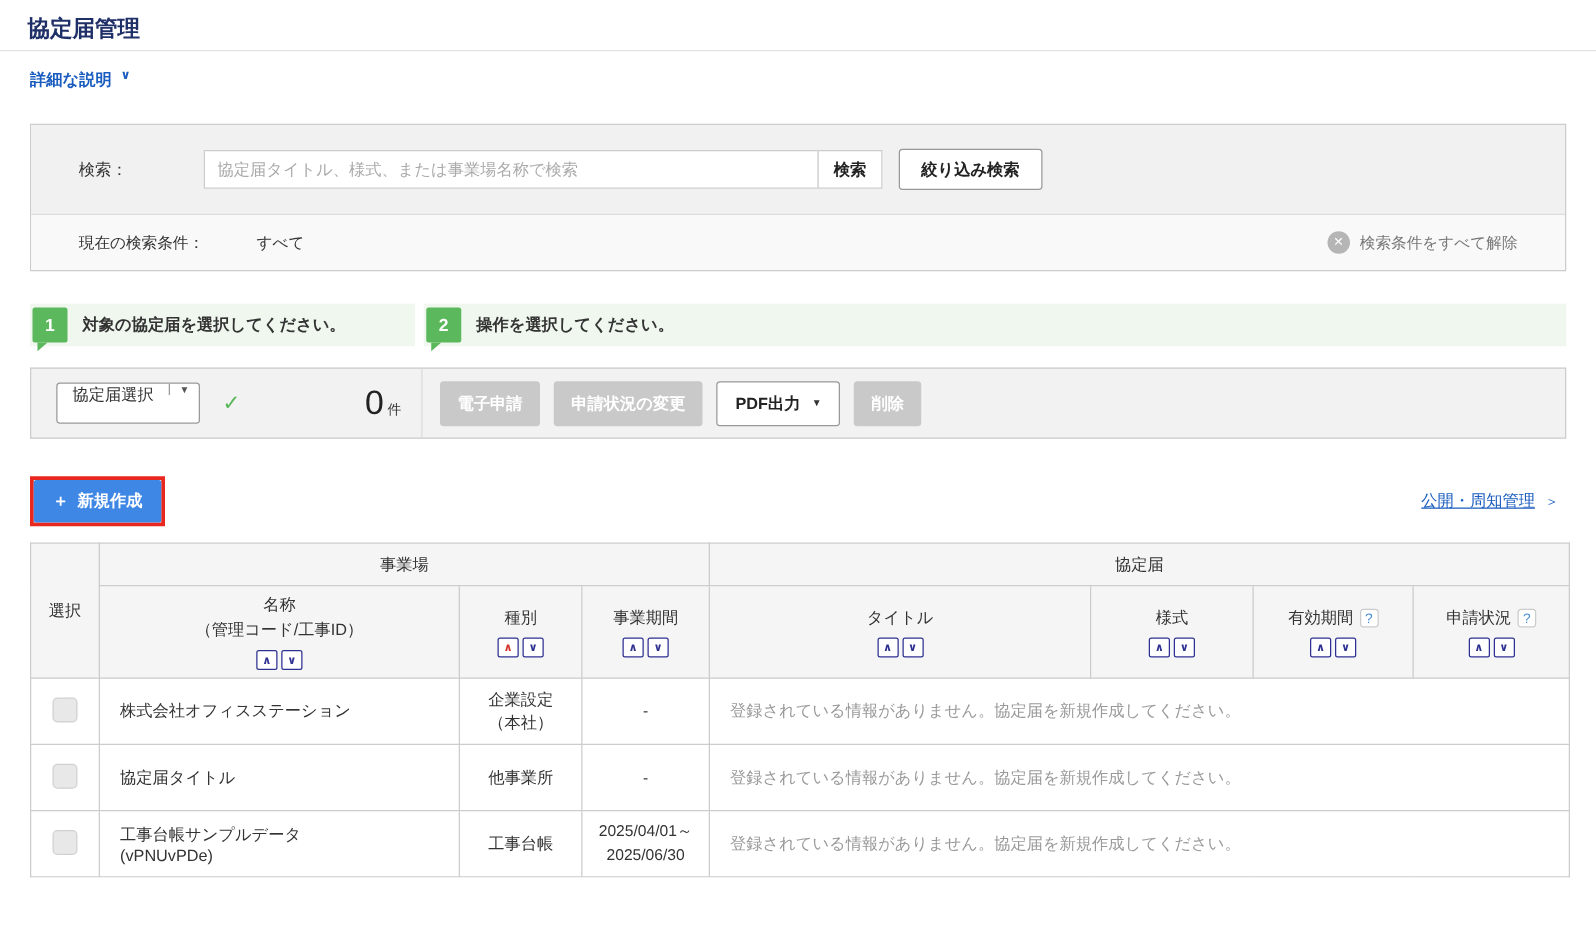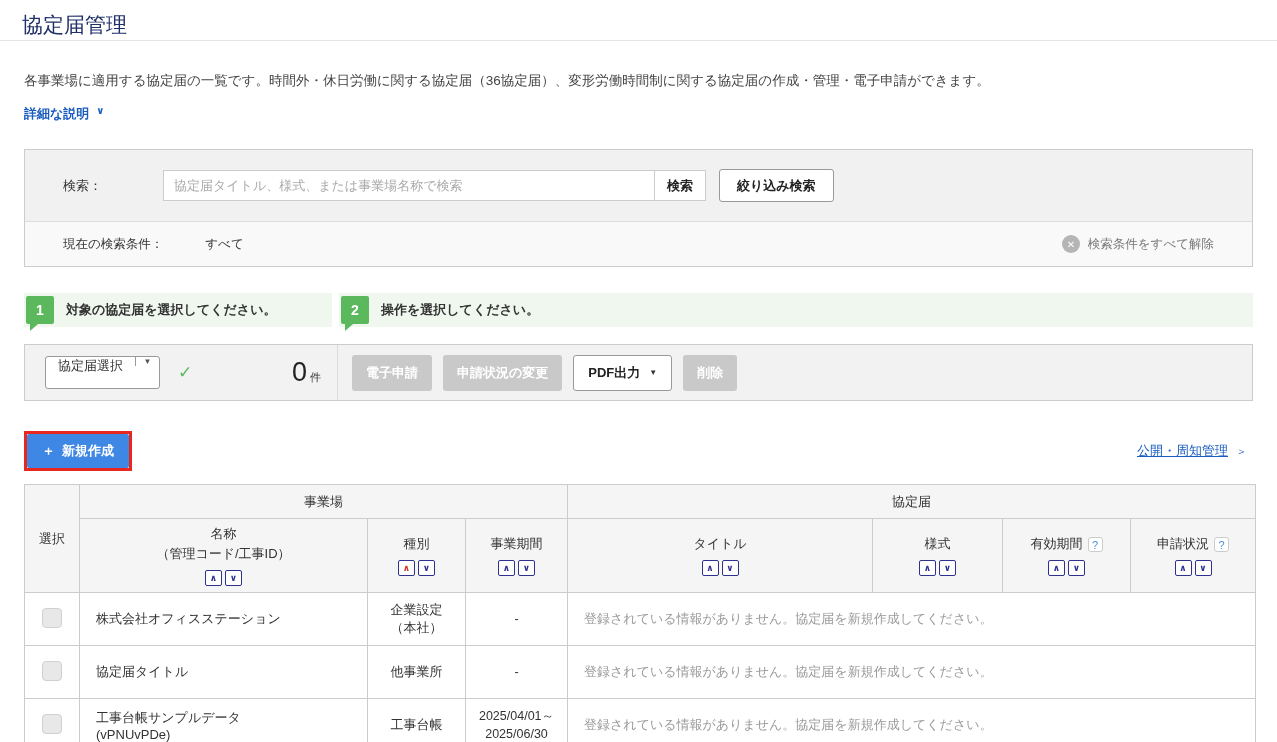--- a/index.html
+++ b/index.html
@@ -5,21 +5,21 @@
   :root{
     --title-color:#1f2f67; --link-color:#1a5cbf; --accent-blue:#3f87e5;
     --highlight-red:#e8281e; --step-green:#5cb85c; --step-bg:#eff7ef;
     --disabled-gray:#c9c9c9; --sort-navy:#2e3192; --sort-active-red:#d0342c;
     --muted-text:#9a9a9a; --help-blue:#4a90d9;
   }
   *{box-sizing:border-box;}
   body{margin:0;width:1277px;background:#fff;color:#333;
        font-family:"Liberation Sans","DejaVu Sans",sans-serif;font-size:13px;}
   .page-header{height:41px;padding:11px 22px 0;border-bottom:1px solid #e4e4e4;background:#fff;}
-  .page-title{font-size:21px;font-weight:normal;color:var(--title-color);}
+  .page-title{font-size:18px;font-weight:bold;color:var(--title-color);}
   .content{padding:0 24px;}
   .description{margin:30px 0 0;font-size:13.5px;color:#444;line-height:1.5;}
   .details-link{display:inline-flex;align-items:flex-start;margin-top:14px;color:var(--link-color);
        font-weight:bold;font-size:13px;cursor:pointer;text-decoration:none;}
   .details-link .chev{margin-left:7px;font-size:10px;font-weight:bold;}
   
   .search-panel{margin-top:26px;border:1px solid #ccc;}
   .search-row{background:#f1f1f1;display:flex;align-items:center;padding:19px 38px;border-bottom:1px solid #ddd;}
   .search-label{width:100px;flex:none;}
   .search-input{width:492px;height:31px;border:1px solid #ccc;background:#fff;padding:0 10px;
@@ -97,21 +97,20 @@
 </style>
 </head>
 <body>
 
 <header class="page-header">
   <div class="page-title">協定届管理</div>
 </header>
 
 <div class="content">
 
-  <p class="description">各事業場に適用する協定届の一覧です。時間外・休日労働に関する協定届（36協定届）、変形労働時間制に関する協定届の作成・管理・電子申請ができます。</p>
 
   <a class="details-link">
     <span>詳細な説明</span>
     <span class="chev">∨</span>
   </a>
 
   <div class="search-panel">
     <div class="search-row">
       <span class="search-label">検索：</span>
       <input class="search-input" type="text" placeholder="協定届タイトル、様式、または事業場名称で検索" style="">

